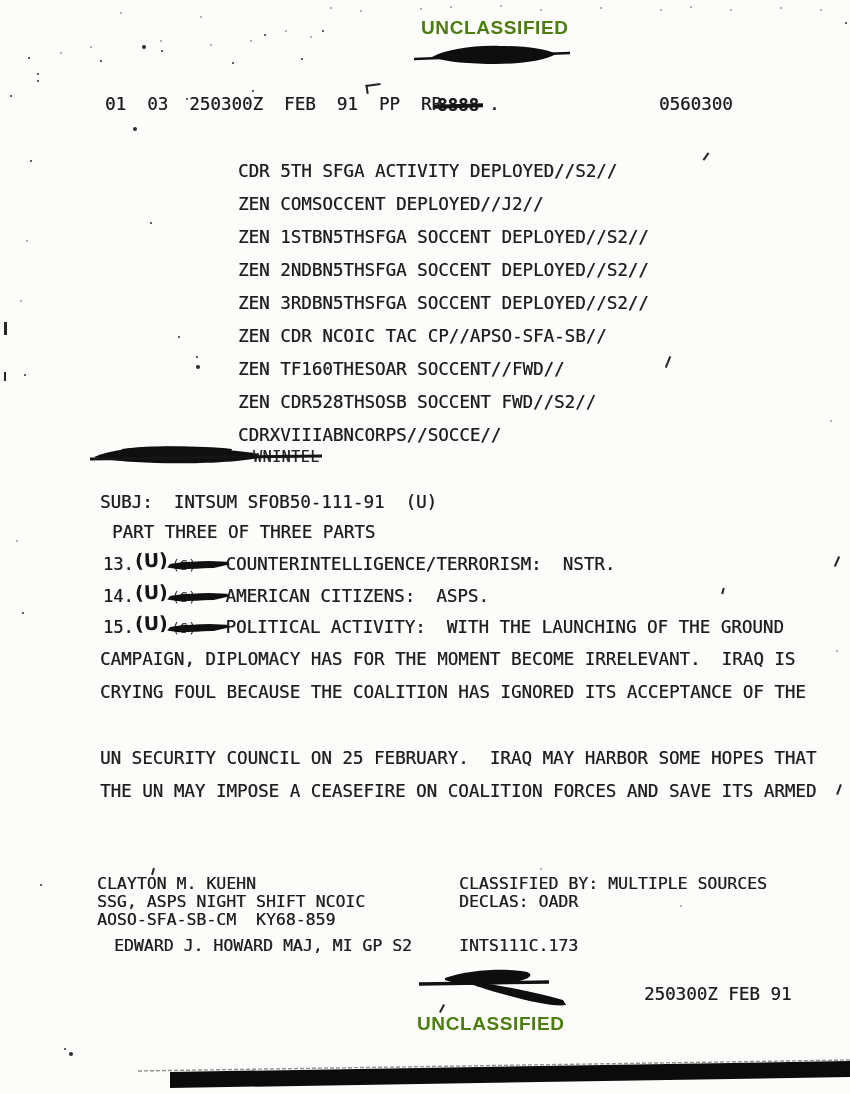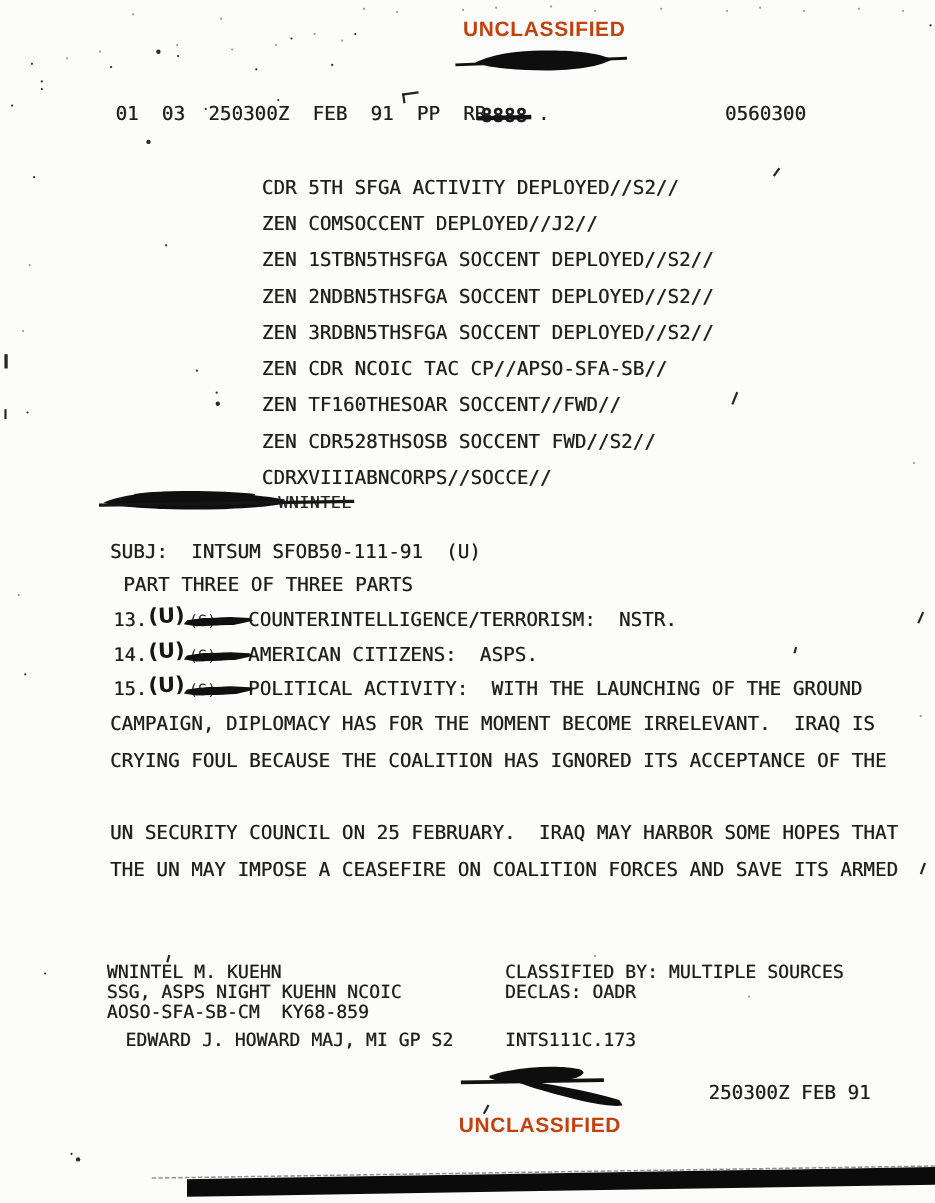--- a/index.html
+++ b/index.html
@@ -3,21 +3,21 @@
 <meta charset="utf-8">
 <style>
   html,body{margin:0;padding:0;background:#e9e9e7;}
   .page{position:relative;width:850px;height:1094px;background:#fcfcfa;overflow:hidden;
         font-family:"DejaVu Sans Mono","Liberation Mono",monospace;color:#1d1d1d;}
   .mono{position:absolute;font-family:"DejaVu Sans Mono","Liberation Mono",monospace;
         font-size:17.5px;line-height:1;color:#1d1d1d;white-space:pre;
         text-shadow:0.4px 0 0 rgba(25,25,25,0.65);}
   .mono-sm{font-size:16.5px;}
   .sans-head{position:absolute;font-family:"Liberation Sans","DejaVu Sans",sans-serif;
-        font-weight:bold;font-size:19px;letter-spacing:0.6px;color:#c2410c;white-space:pre;}
+        font-weight:bold;font-size:19px;letter-spacing:0.6px;color:#4d7c0f;white-space:pre;}
   .para{position:absolute;left:103px;height:26px;white-space:nowrap;}
   .para .num{font-family:"DejaVu Sans Mono","Liberation Mono",monospace;font-size:17px;
         text-shadow:0.4px 0 0 rgba(25,25,25,0.65);}
   .para .hand{display:inline-block;font-family:"DejaVu Sans","Liberation Sans",sans-serif;
         font-weight:bold;font-size:19px;position:relative;top:-3px;margin-left:1px;
         transform:rotate(-2deg);color:#161616;}
   .para .struckmark{display:inline-block;position:relative;width:46px;margin-left:4px;
         font-family:"DejaVu Sans Mono","Liberation Mono",monospace;font-size:14px;color:#2a2a2a;
         vertical-align:baseline;}
   .para .struckmark::after{content:"";position:absolute;left:-5px;right:-12px;top:4px;height:8px;
@@ -122,22 +122,22 @@
     <span class="num">15.</span><span class="hand">(U)</span><span class="struckmark">(S)</span><span class="ptext">POLITICAL ACTIVITY:  WITH THE LAUNCHING OF THE GROUND</span>
   </div>
 
   
   <div class="mono" style="left:100px;top:651px;">CAMPAIGN, DIPLOMACY HAS FOR THE MOMENT BECOME IRRELEVANT.  IRAQ IS</div>
   <div class="mono" style="left:100px;top:684px;">CRYING FOUL BECAUSE THE COALITION HAS IGNORED ITS ACCEPTANCE OF THE</div>
   <div class="mono" style="left:100px;top:750px;">UN SECURITY COUNCIL ON 25 FEBRUARY.  IRAQ MAY HARBOR SOME HOPES THAT</div>
   <div class="mono" style="left:100px;top:783px;">THE UN MAY IMPOSE A CEASEFIRE ON COALITION FORCES AND SAVE ITS ARMED</div>
 
   
-  <div class="mono mono-sm" style="left:97px;top:876px;">WNINTEL M. KUEHN</div>
-  <div class="mono mono-sm" style="left:97px;top:894px;">SSG, ASPS NIGHT KUEHN NCOIC</div>
+  <div class="mono mono-sm" style="left:97px;top:876px;">CLAYTON M. KUEHN</div>
+  <div class="mono mono-sm" style="left:97px;top:894px;">SSG, ASPS NIGHT SHIFT NCOIC</div>
   <div class="mono mono-sm" style="left:97px;top:912px;">AOSO-SFA-SB-CM  KY68-859</div>
   <div class="mono mono-sm" style="left:459px;top:876px;">CLASSIFIED BY: MULTIPLE SOURCES</div>
   <div class="mono mono-sm" style="left:459px;top:894px;">DECLAS: OADR</div>
   <div class="mono mono-sm" style="left:114px;top:938px;">EDWARD J. HOWARD MAJ, MI GP S2</div>
   <div class="mono mono-sm" style="left:459px;top:938px;">INTS111C.173</div>
 
   
   <svg width="175" height="50" style="left:413px;top:966px;" viewBox="0 0 175 50">
     <line x1="6" y1="18" x2="136" y2="16" stroke="#111" stroke-width="3.4"></line>
     <path fill="#0e0e0e" d="M32,12 C58,3 96,2 114,6 C122,9 116,14 96,17

